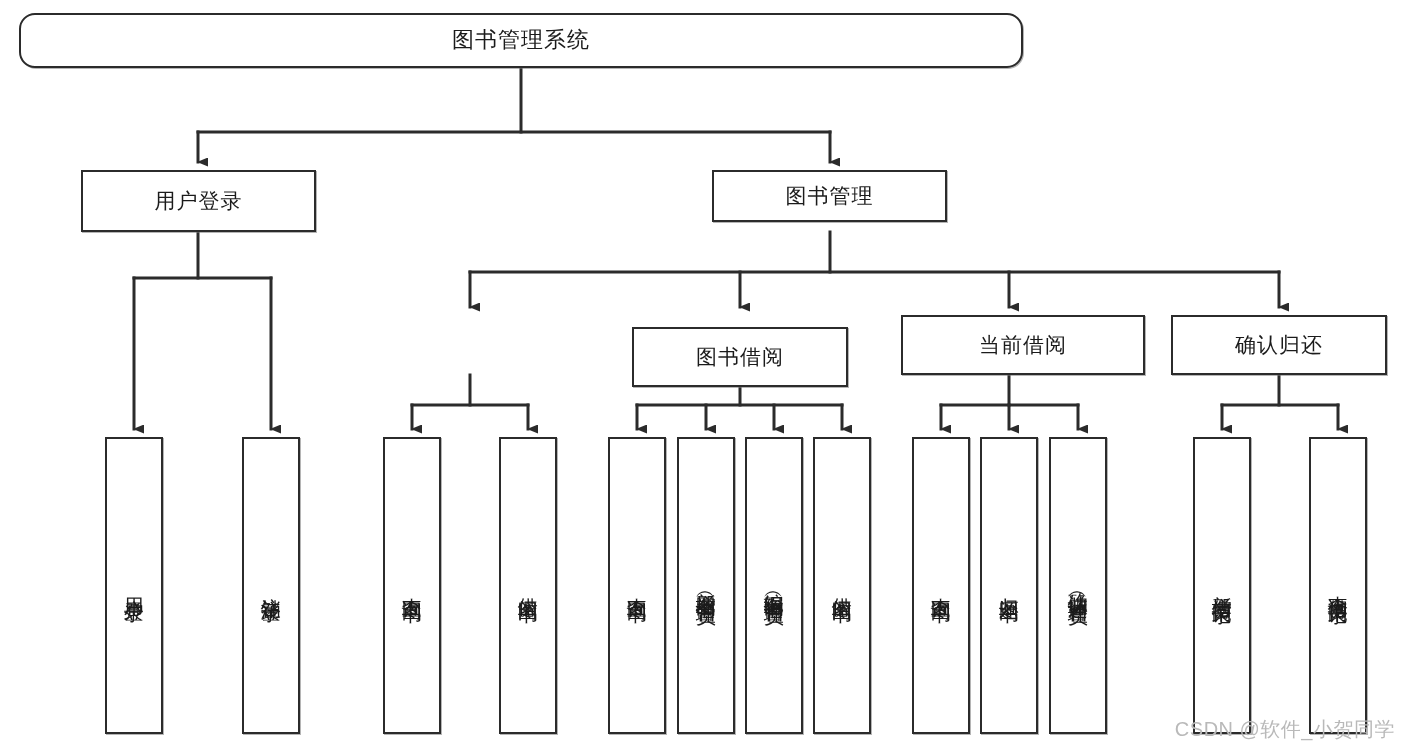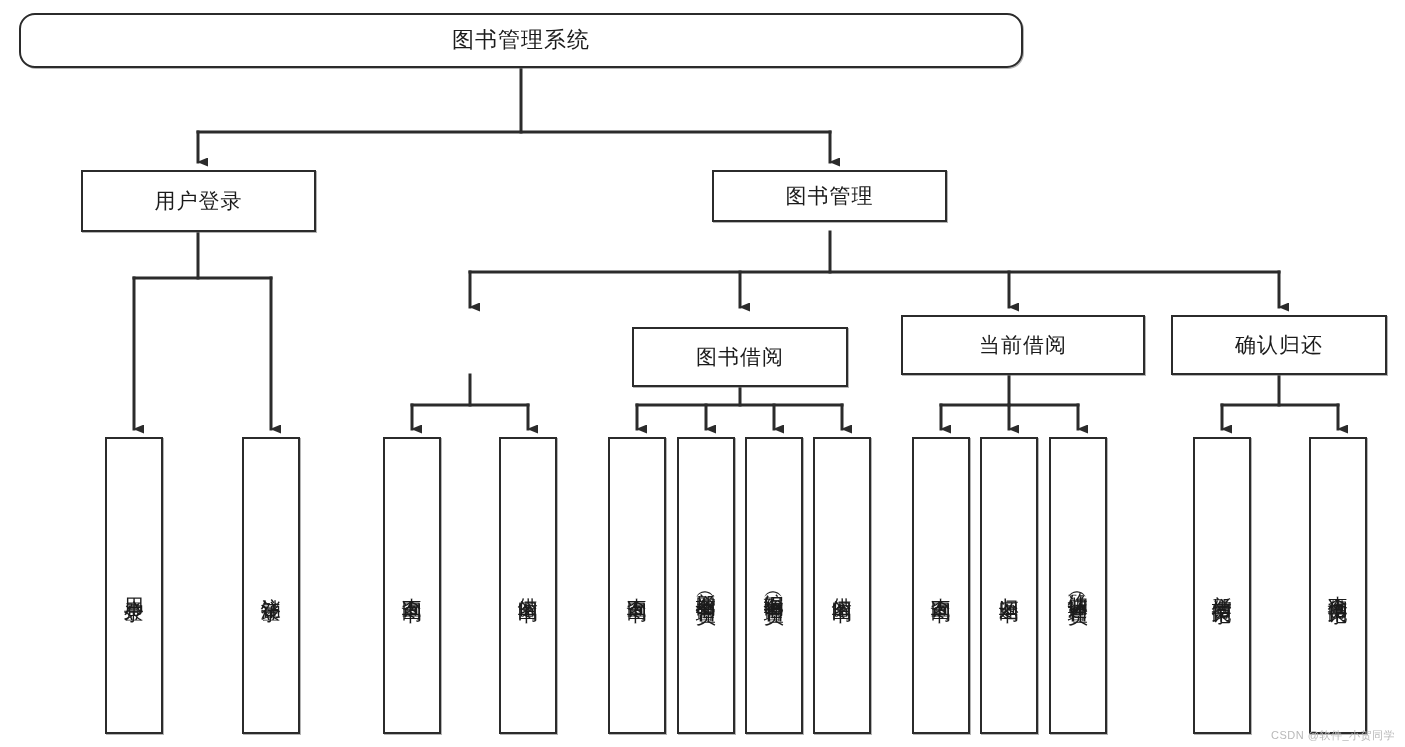--- a/index.html
+++ b/index.html
@@ -58,21 +58,21 @@
     text-align: center;
   }
   #root-node {
     font-size: 22px;
     border-radius: 16px;
   }
   #watermark {
     position: absolute;
     right: 10px;
     bottom: 4px;
-    font-size: 11px;
+    font-size: 20px;
     color: #b9b9b9;
     letter-spacing: 0.5px;
     white-space: nowrap;
     user-select: none;
   }
 </style>
 </head>
 <body>
 
 <div id="diagram-root">

